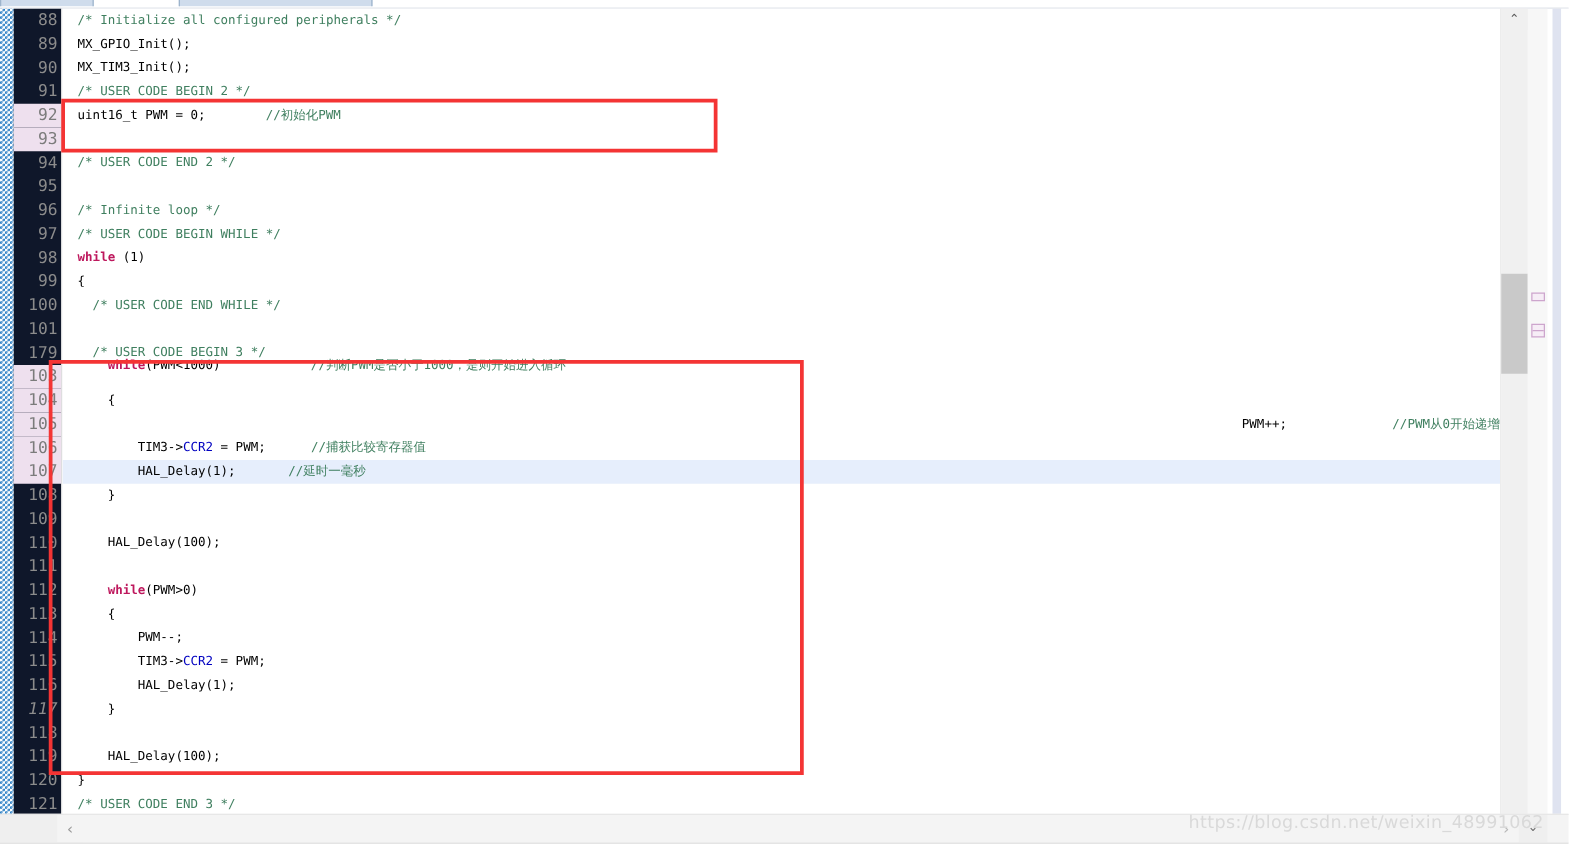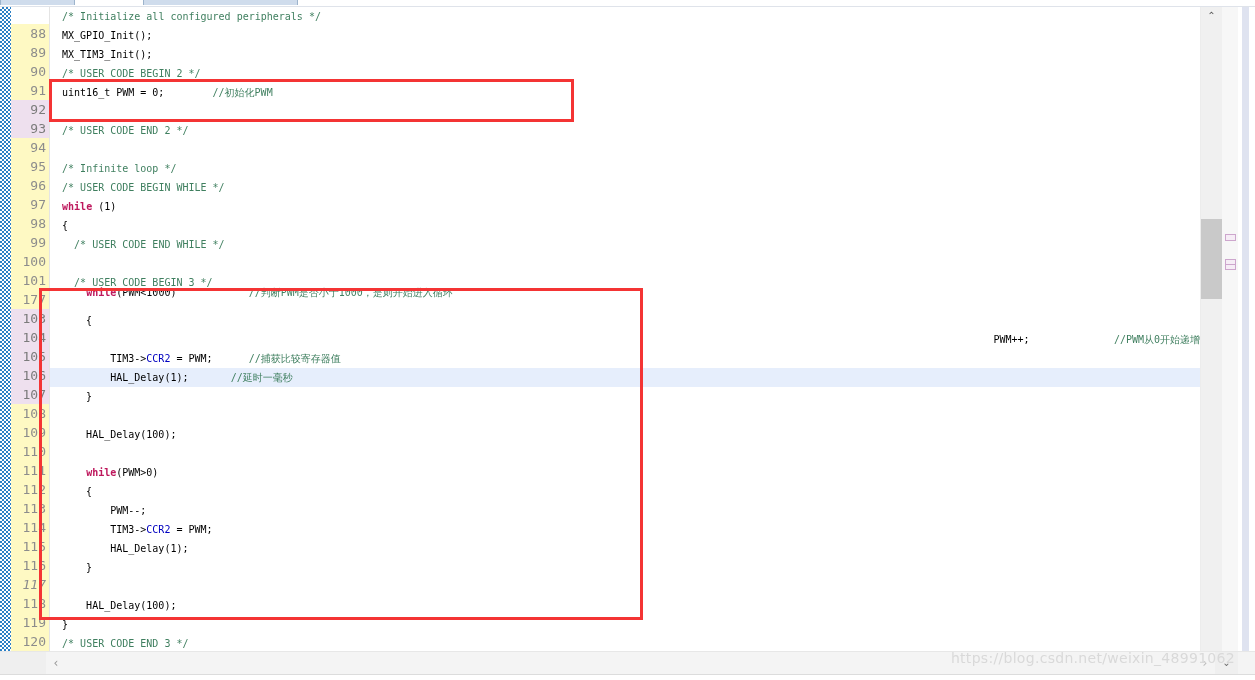--- a/index.html
+++ b/index.html
@@ -57,24 +57,24 @@
     background-image:
       linear-gradient(45deg, #2b7fc4 25%, transparent 25%, transparent 75%, #2b7fc4 75%),
       linear-gradient(45deg, #2b7fc4 25%, transparent 25%, transparent 75%, #2b7fc4 75%);
     background-size: 4px 4px;
     background-position: 0 0, 2px 2px;
   }
 
   
   #gutter {
     position: absolute;
-    left: 11px; top: 17px;
+    left: 11px; top: 0;
     width: 38px;
     height: 645px;
-    background: #fef9c3;
+    background: #0f172a;
   }
   #gutter-sep {
     position: absolute;
     left: 49px; top: 0;
     width: 1px; height: 645px;
     background: #e4e4e4;
   }
 
   .lnum {
     position: absolute;
@@ -266,21 +266,21 @@
         <div class="lnum changed" style="top: 76px;">92</div>
         <div class="lnum changed" style="top: 95px;">93</div>
         <div class="lnum" style="top: 114px;">94</div>
         <div class="lnum" style="top: 133px;">95</div>
         <div class="lnum" style="top: 152px;">96</div>
         <div class="lnum" style="top: 171px;">97</div>
         <div class="lnum" style="top: 190px;">98</div>
         <div class="lnum" style="top: 209px;">99</div>
         <div class="lnum" style="top: 228px;">100</div>
         <div class="lnum" style="top: 247px;">101</div>
-        <div class="lnum" style="top: 266px;">177</div>
+        <div class="lnum" style="top: 266px;">179</div>
         <div class="lnum changed" style="top: 285px;">103</div>
         <div class="lnum changed" style="top: 304px;">104</div>
         <div class="lnum changed" style="top: 323px;">105</div>
         <div class="lnum changed" style="top: 342px;">106</div>
         <div class="lnum changed" style="top: 361px;">107</div>
         <div class="lnum" style="top: 380px;">108</div>
         <div class="lnum" style="top: 399px;">109</div>
         <div class="lnum" style="top: 418px;">110</div>
         <div class="lnum" style="top: 437px;">111</div>
         <div class="lnum" style="top: 456px;">112</div>

